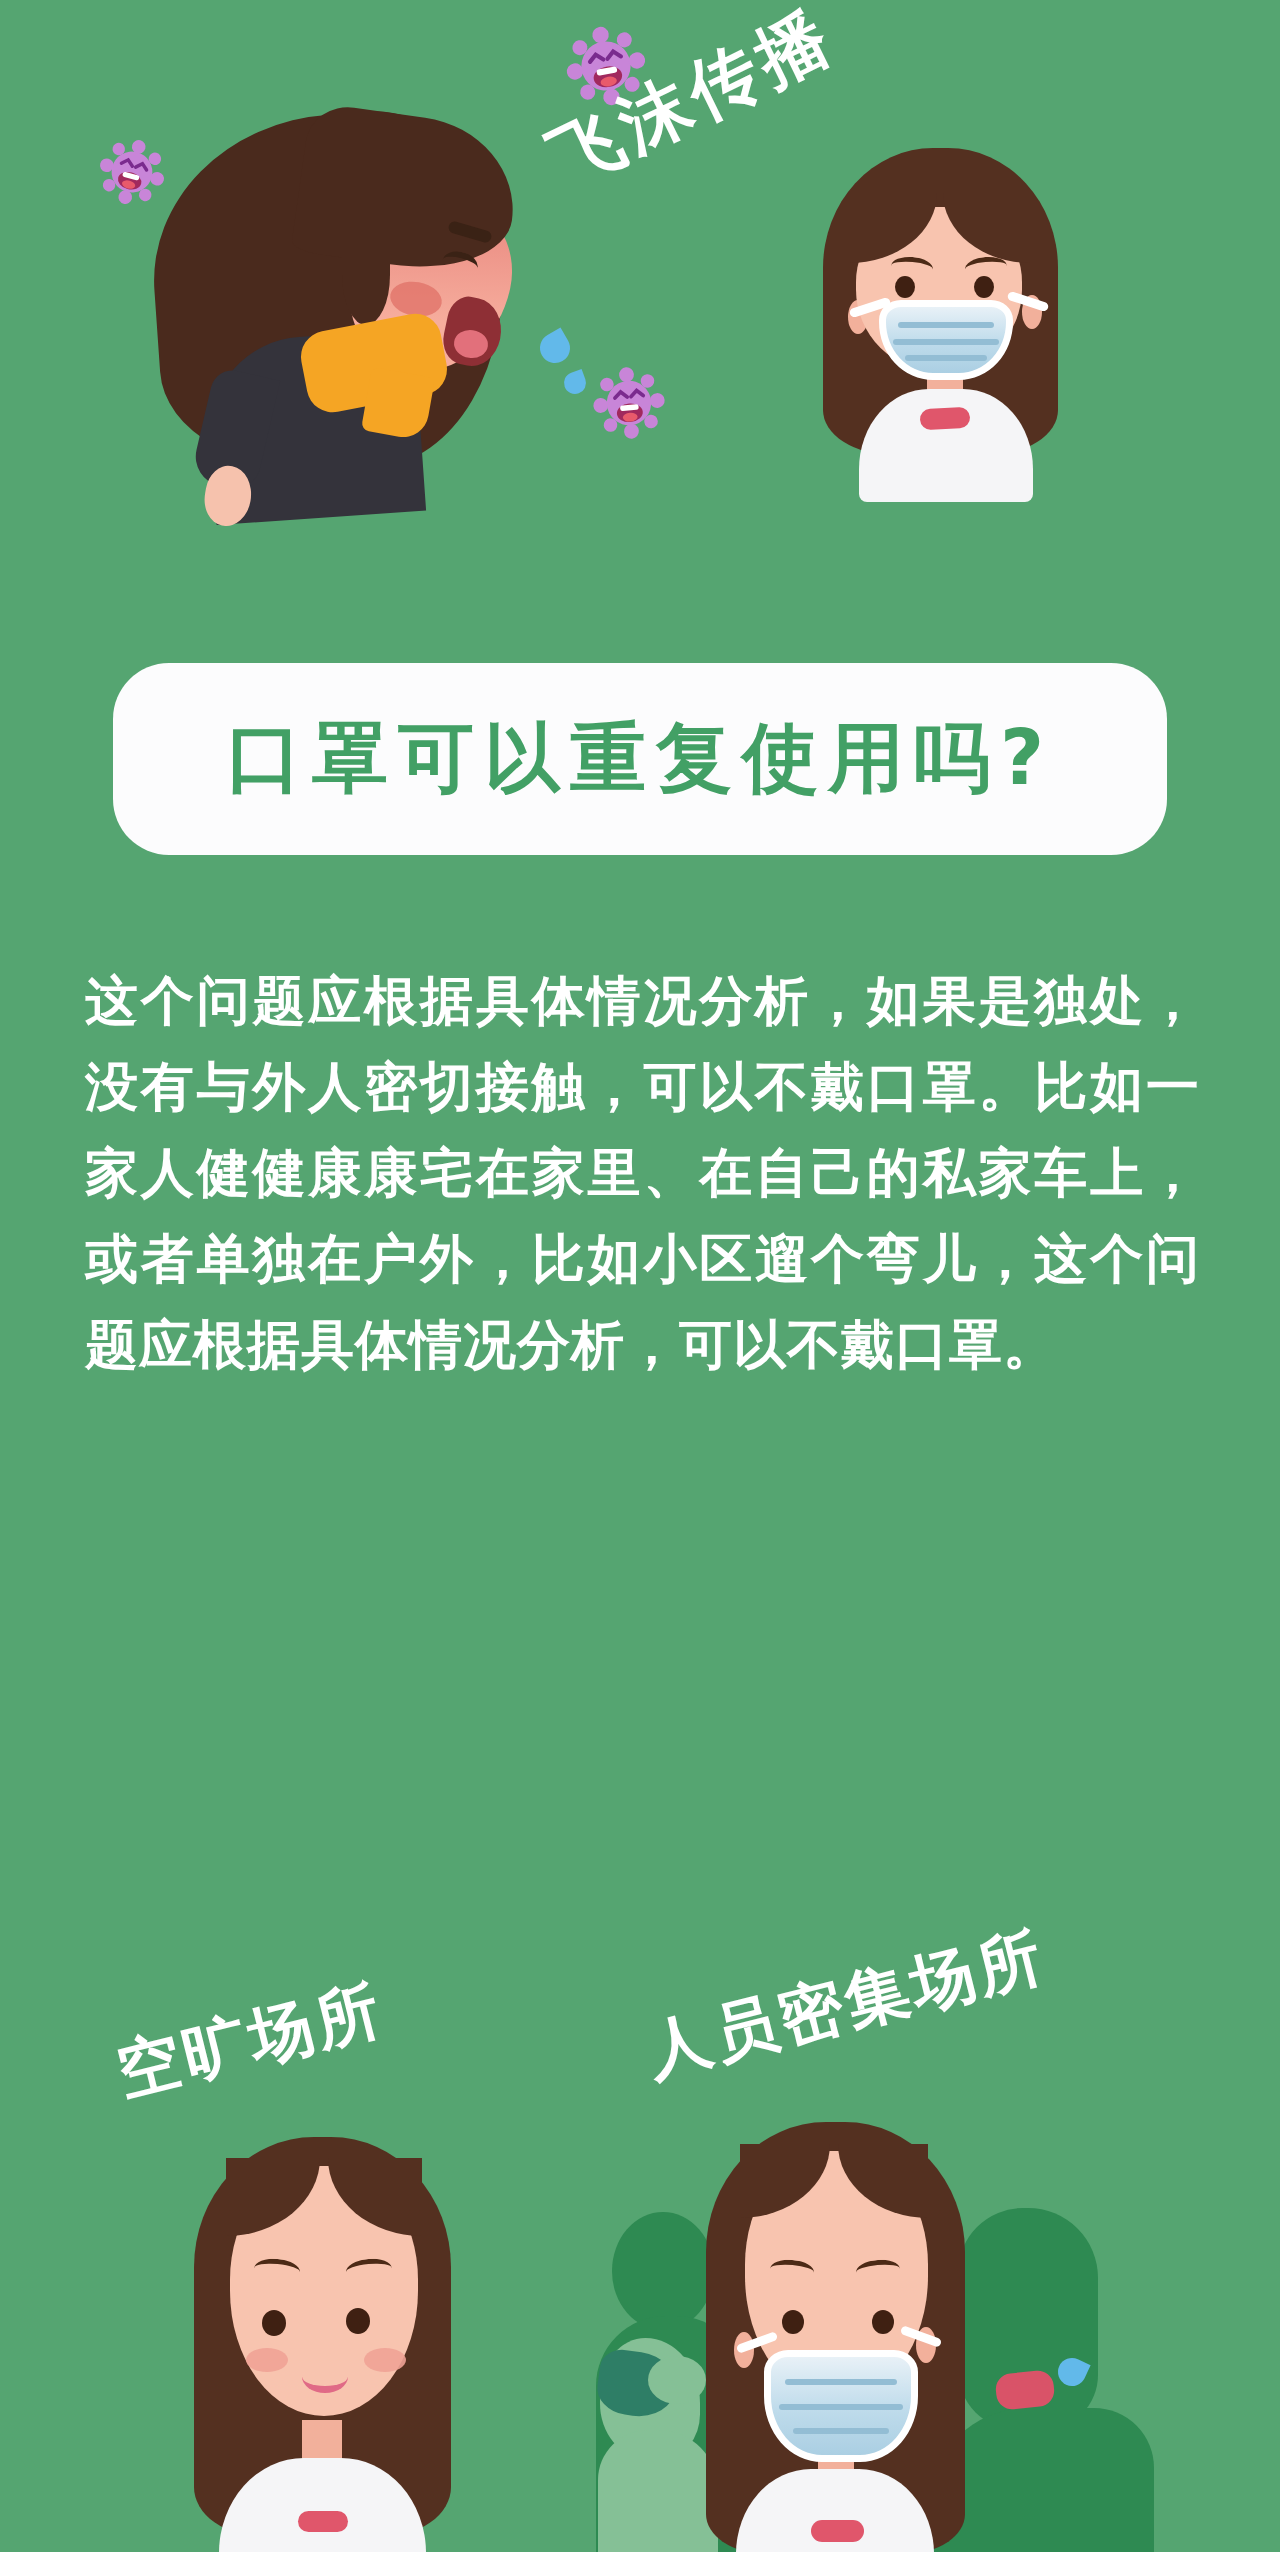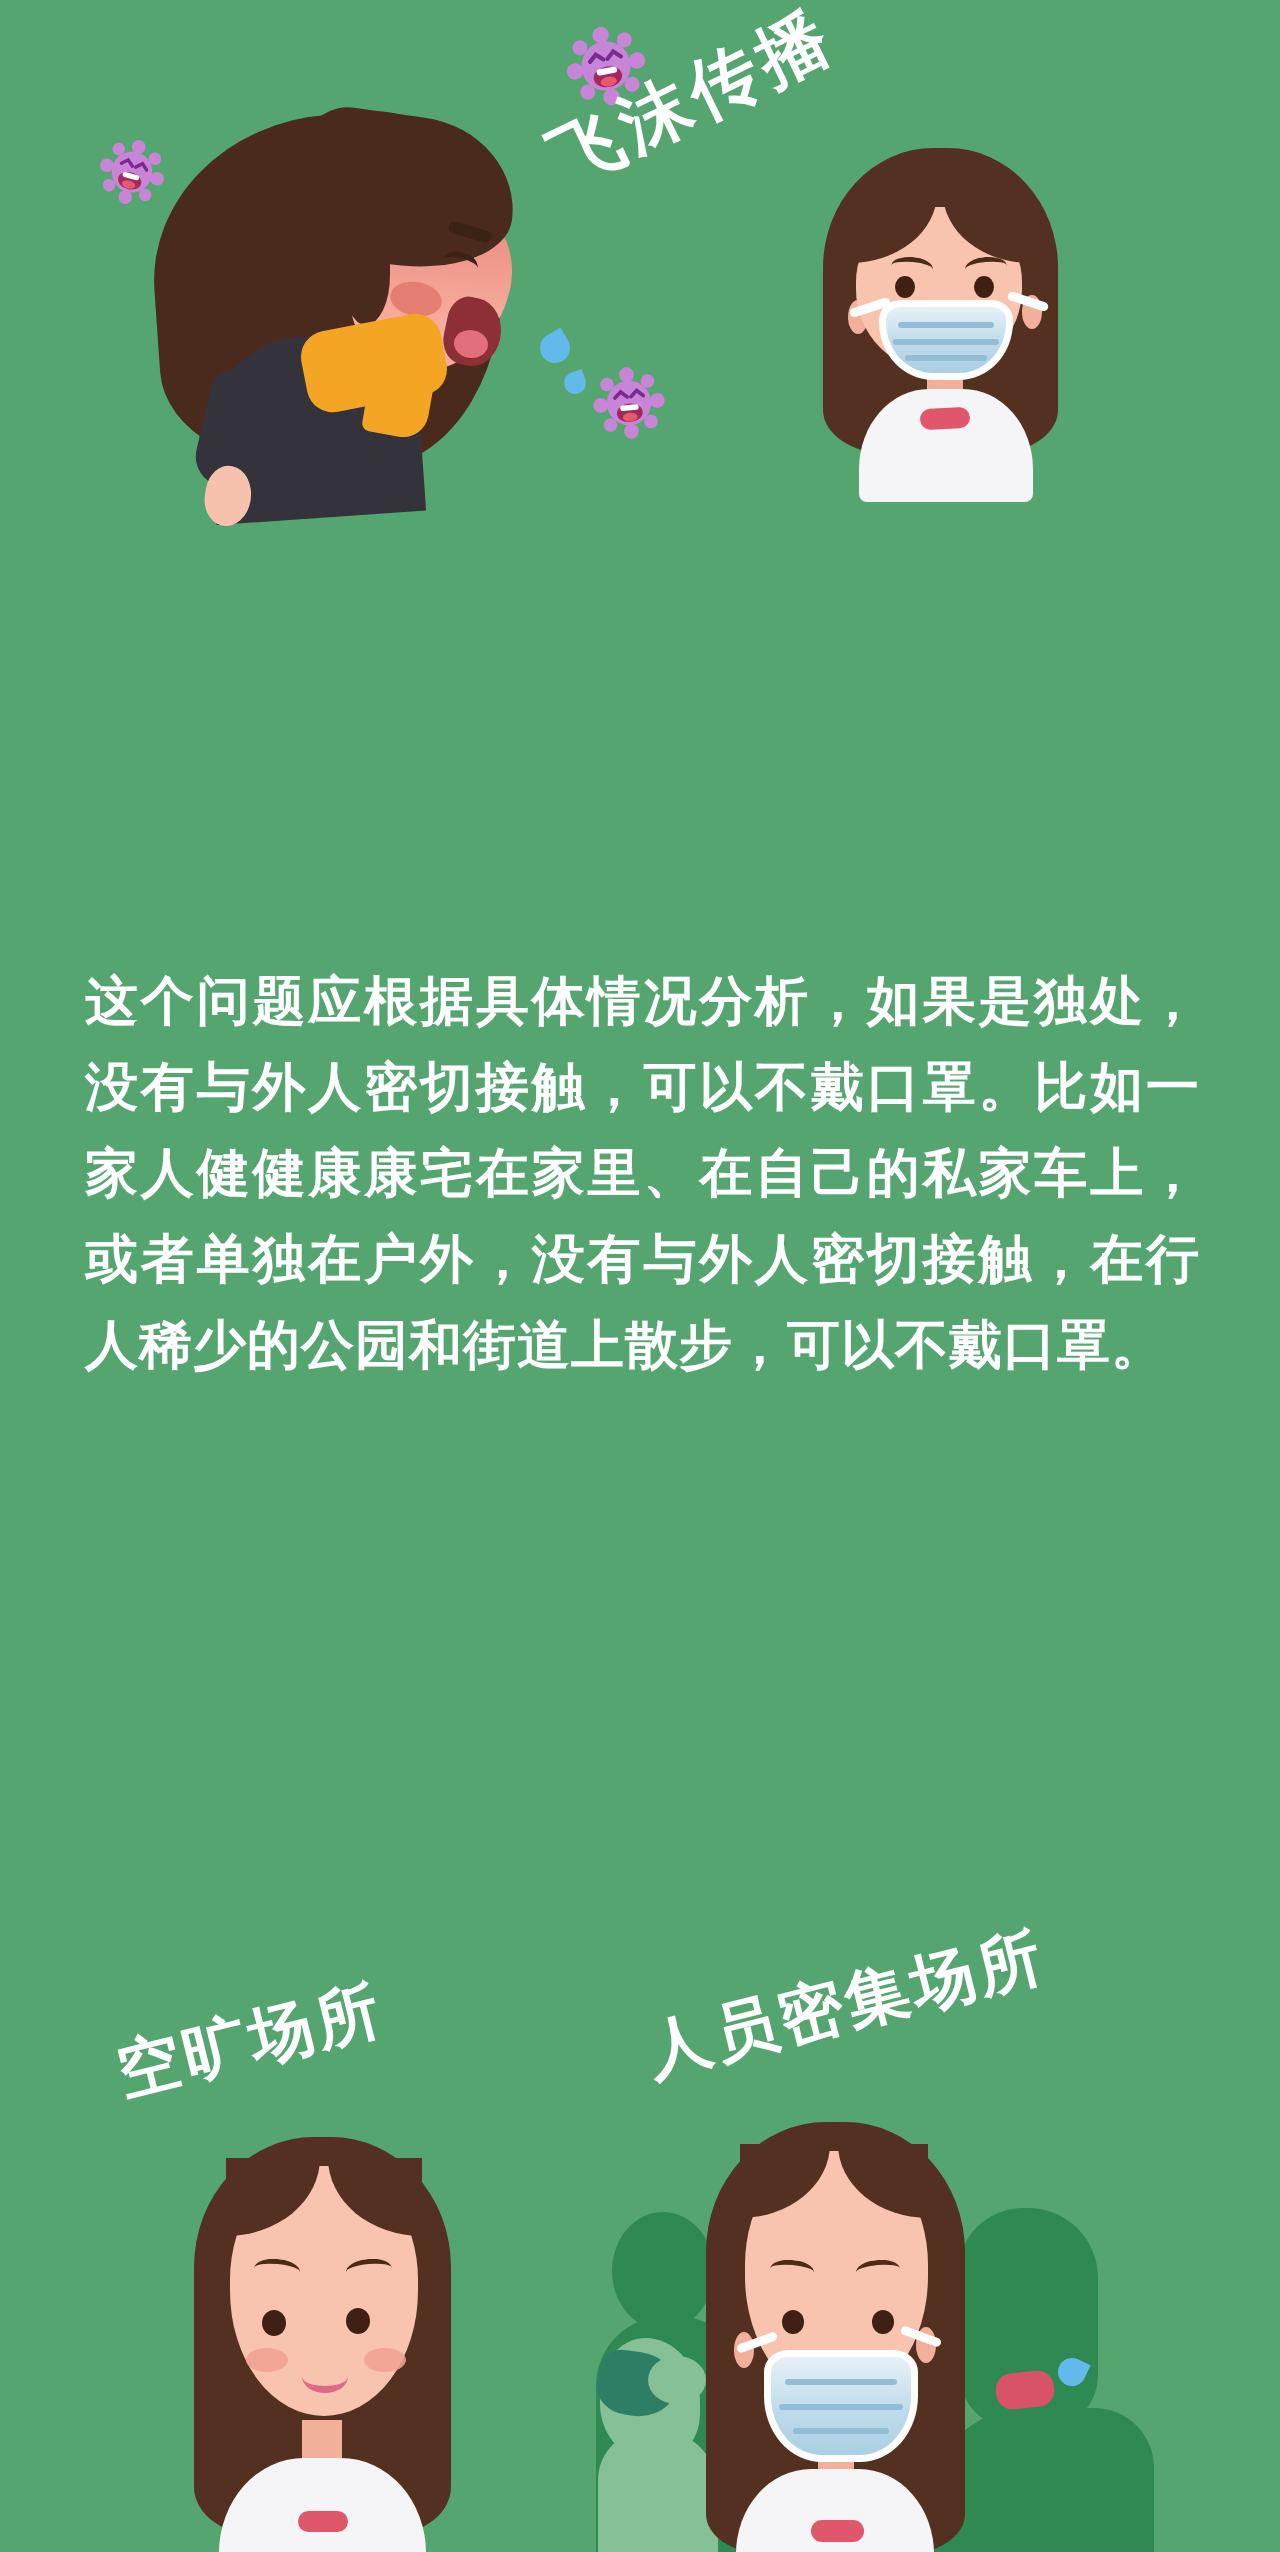--- a/index.html
+++ b/index.html
@@ -262,22 +262,25 @@
       <div class="w-shirt"></div>
       <div class="w-accent"></div>
       <div class="w-mask">
         <div class="w-fold" style="left:10%;right:10%;top:22%"></div>
         <div class="w-fold" style="left:6%;right:6%;top:48%"></div>
         <div class="w-fold" style="left:16%;right:16%;top:72%"></div>
       </div>
     </div>
   </div>
 
-
-  <p class="para p1">这个问题应根据具体情况分析，如果是独处，没有与外人密切接触，可以不戴口罩。比如一家人健健康康宅在家里、在自己的私家车上，或者单独在户外，没有与外人密切接触，在行人稀少的公园和街道上散步，可以不戴口罩。</p>
+  <div class="title-box">
+    <h1>口罩可以重复使用吗?</h1>
+  </div>
+
+  <p class="para p1">这个问题应根据具体情况分析，如果是独处，没有与外人密切接触，可以不戴口罩。比如一家人健健康康宅在家里、在自己的私家车上，或者单独在户外，比如小区遛个弯儿，这个问题应根据具体情况分析，可以不戴口罩。</p>
 
   <div class="place-label open">空旷场所</div>
   <div class="place-label crowded">人员密集场所</div>
 
   <div class="group">
 
     <div class="group blw">
       <div class="w-hair"></div>
       <div class="w-face"></div>
       <div class="w-part part-l"></div>

